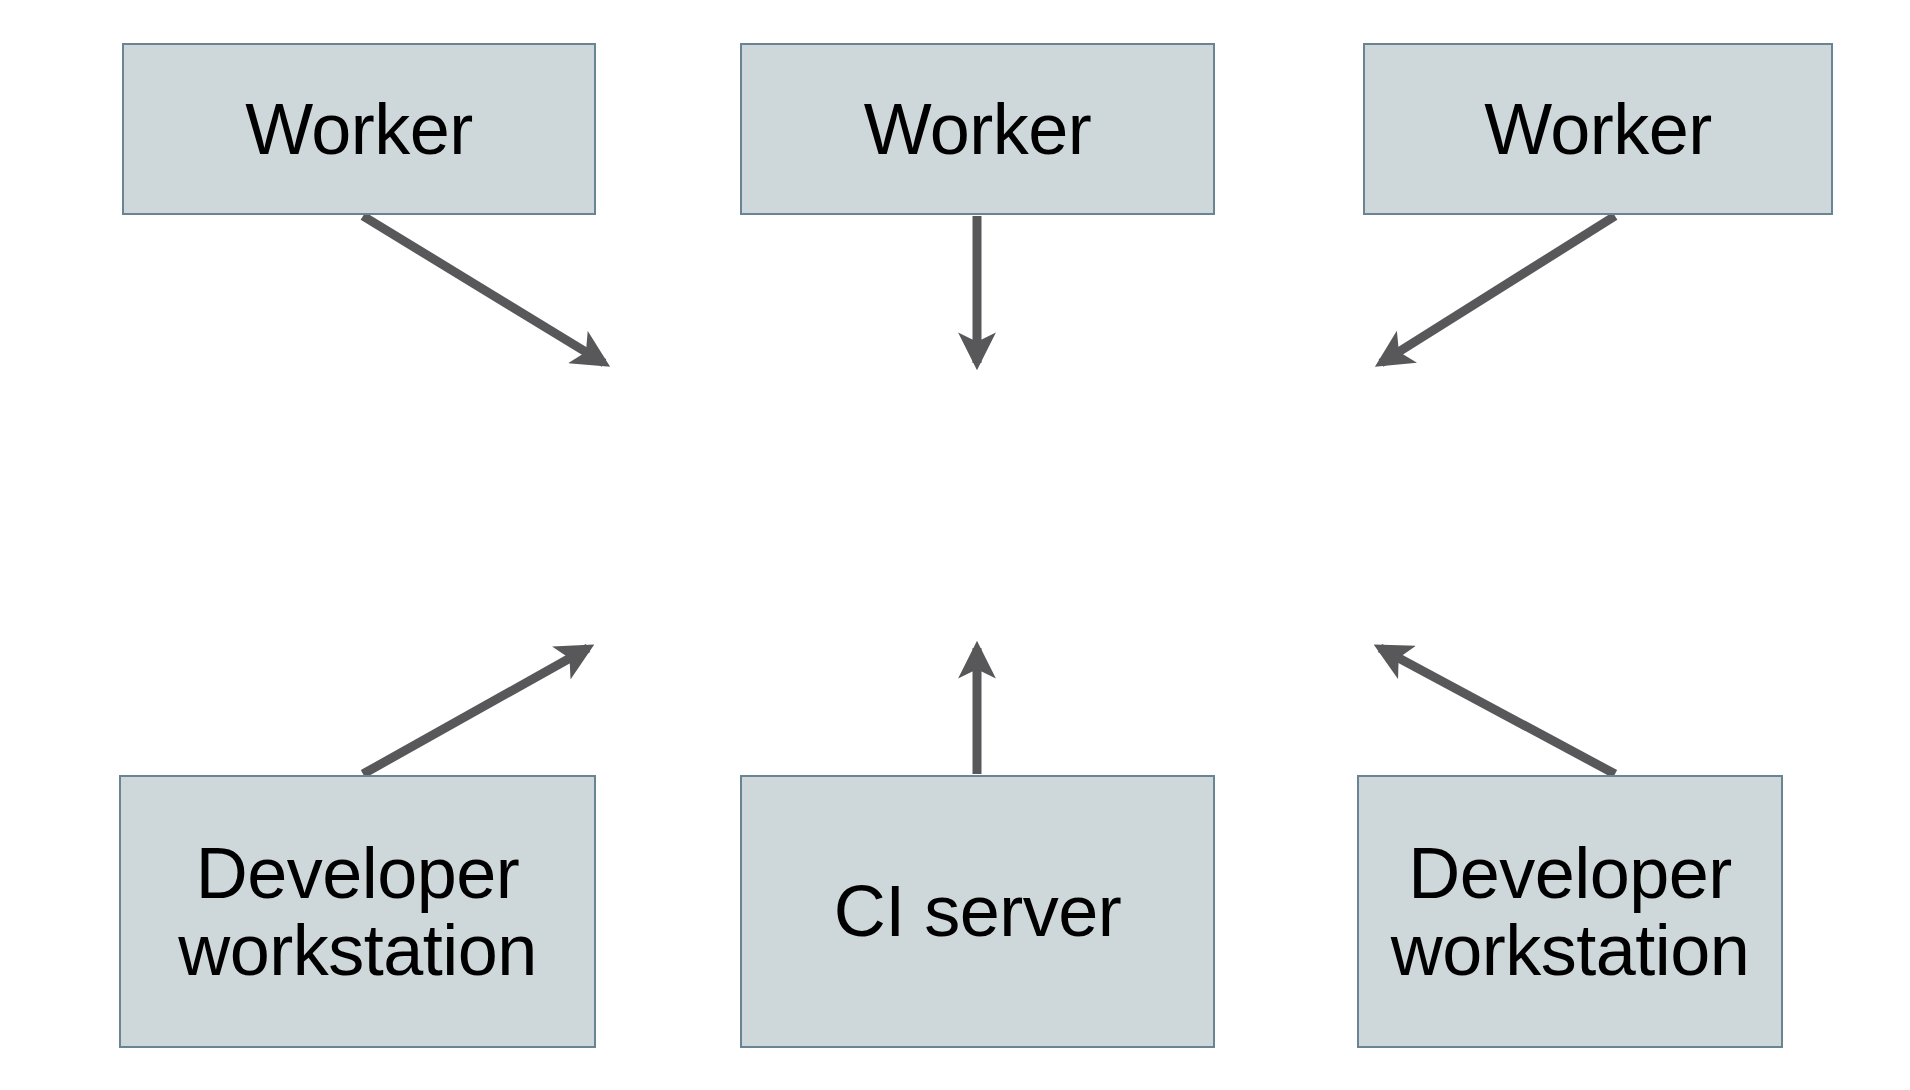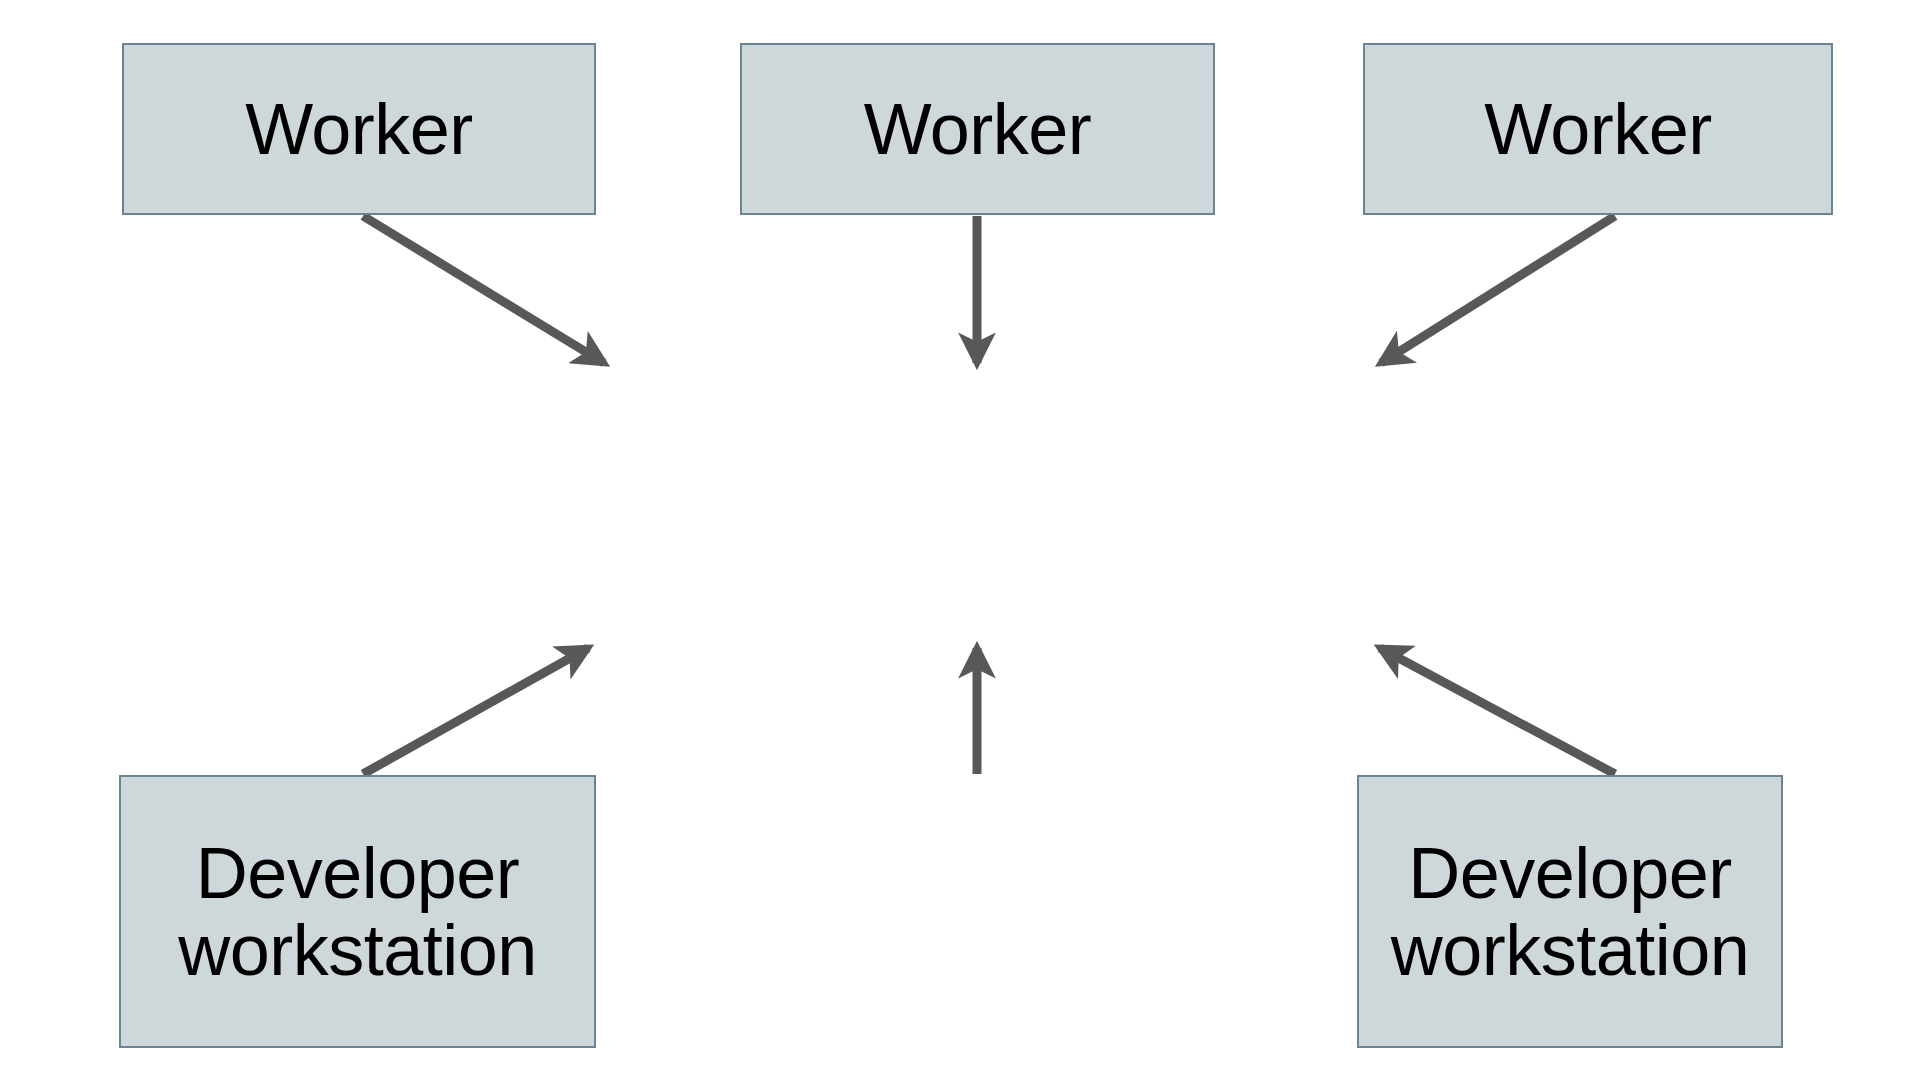--- a/index.html
+++ b/index.html
@@ -89,19 +89,22 @@
   <div class="node" id="node-worker-3">
     <span class="node-label">Worker</span>
   </div>
 
 
   <div class="node" id="node-dev-ws-left">
     <span class="node-label">Developer
 workstation</span>
   </div>
 
+  <div class="node" id="node-ci-server">
+    <span class="node-label">CI server</span>
+  </div>
 
   <div class="node" id="node-dev-ws-right">
     <span class="node-label">Developer
 workstation</span>
   </div>
 
 </div>
 
 </body></html>

